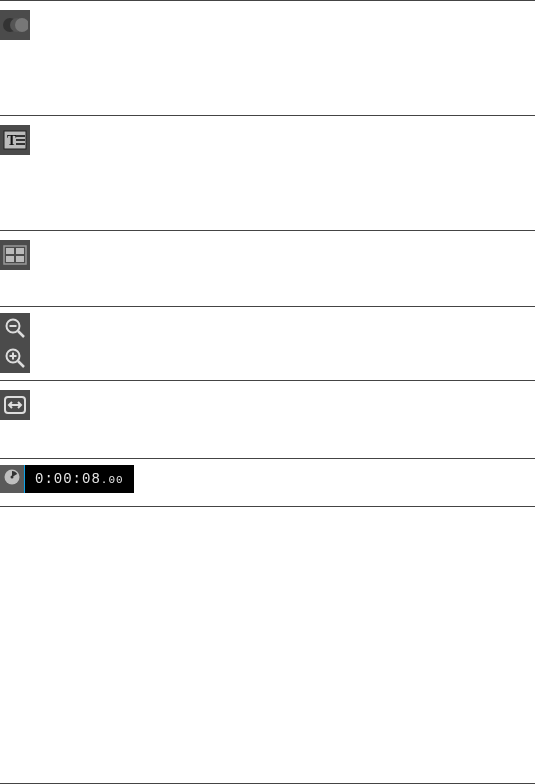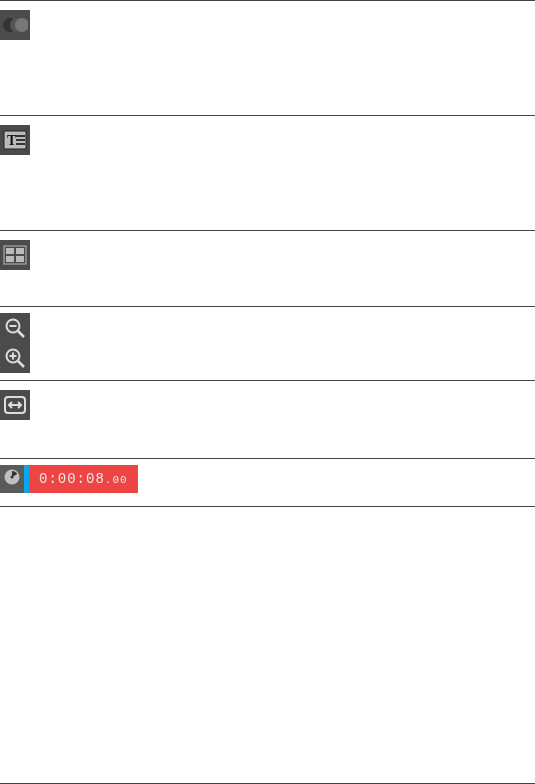--- a/index.html
+++ b/index.html
@@ -46,22 +46,22 @@
     background: #5a5a5a;
     display: flex;
     align-items: center;
     justify-content: center;
   }
   .timecode-right {
     height: 28px;
     padding: 0 10px;
     display: flex;
     align-items: center;
-    background: #ef4444;
-    border-left: 5px solid #0ea5e9;
+    background: #000000;
+    border-left: 1px solid #0ea5e9;
   }
   .timecode-text {
     color: #e8e8e8;
     font-family: 'Courier New', monospace;
     font-size: 14px;
     letter-spacing: 1px;
   }
   .timecode-text .frac { font-size: 11px; }
 </style>
 </head>

